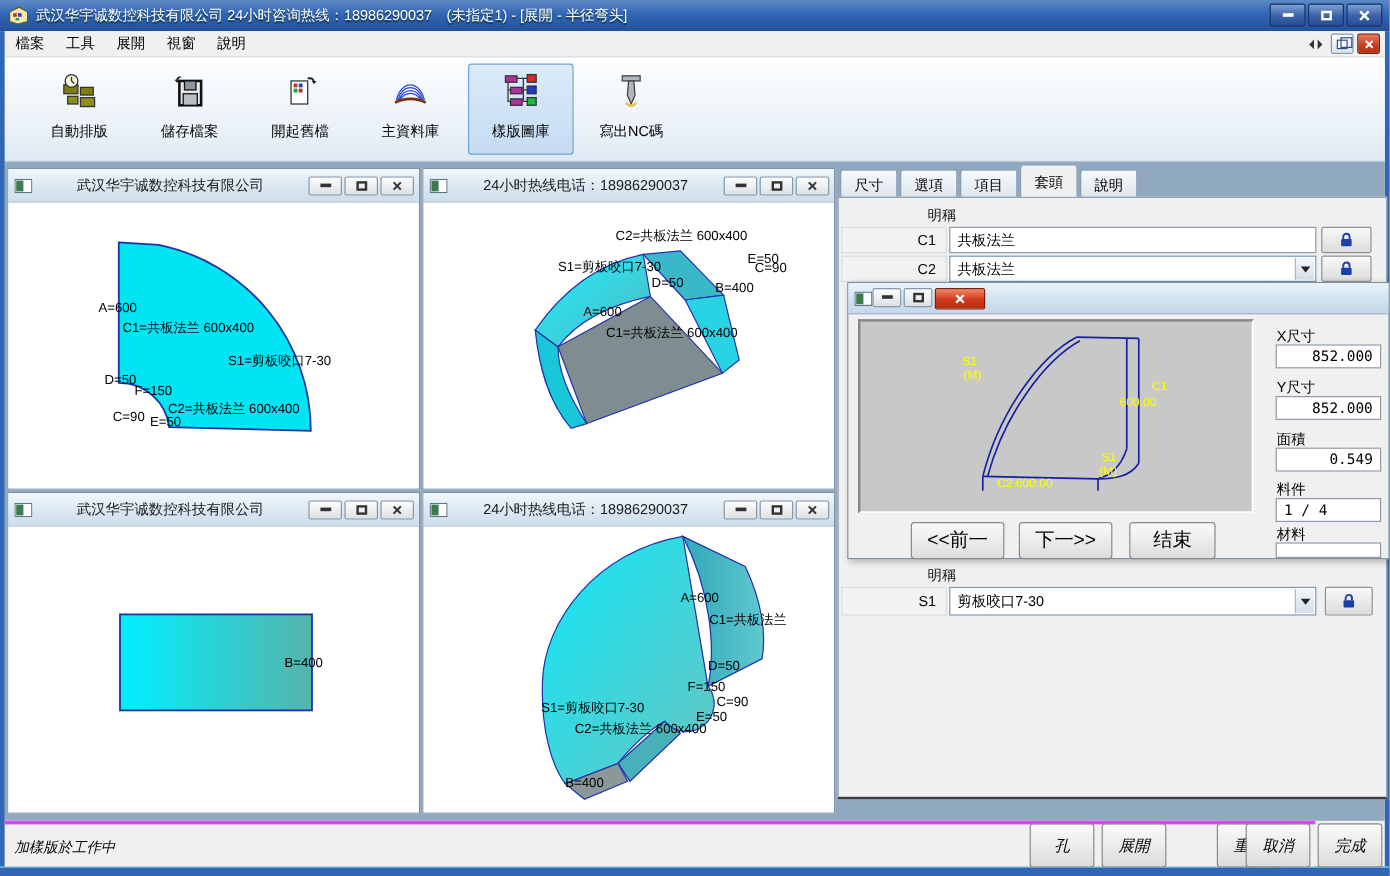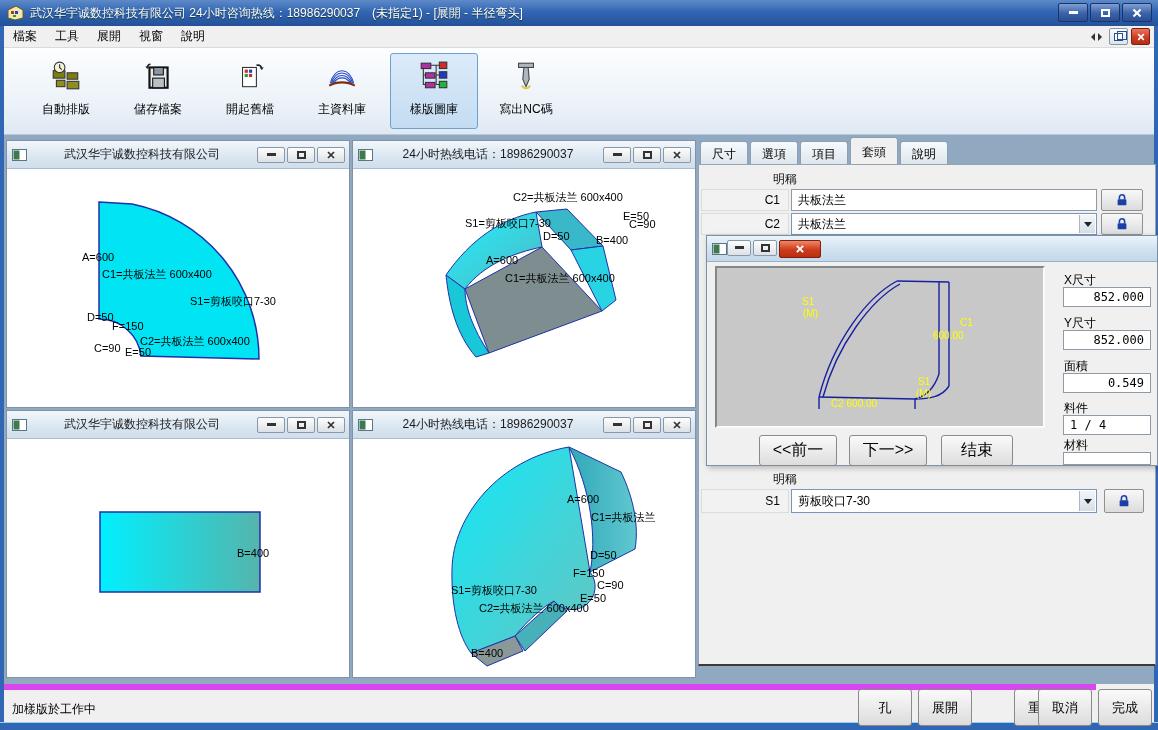--- a/index.html
+++ b/index.html
@@ -104,21 +104,21 @@
   .dfield-label { position:absolute; font-size:12px; color:#000; }
   .dfield { position:absolute; width:88px; height:20px; background:#fff; border:1px solid #8E9AA6;
     font-family:"DejaVu Sans Mono", monospace; font-size:12px; display:flex; align-items:center;
     justify-content:flex-end; padding-right:6px; }
   .dfield.left { justify-content:flex-start; padding-left:6px; }
   .dlgbtn { position:absolute; height:31px; border:1px solid #8A8A8A; border-radius:3px; font-size:16px;
     background:linear-gradient(#FAFAFA,#DDDDDD); display:flex; align-items:center; justify-content:center; }
 
   
   .statusbar { position:absolute; left:4px; top:684px; width:1092px; height:38px; background:#F0F0F0;
-    border-top:6px solid #d946ef; }
+    border-top:3px solid #d946ef;font-style:italic; }
   .statustext { position:absolute; left:8px; top:11px; font-size:12px; }
   .actbtn { position:absolute; top:-1px; width:54px; height:37px; border:1px solid #8A8A8A; border-radius:3px;
     background:linear-gradient(#FAFAFA,#DCDCDC); font-size:13px; display:flex; align-items:center; justify-content:center; }
 </style>
 </head>
 <body>
 
 <div class="app">
 
   <div class="titlebar">

